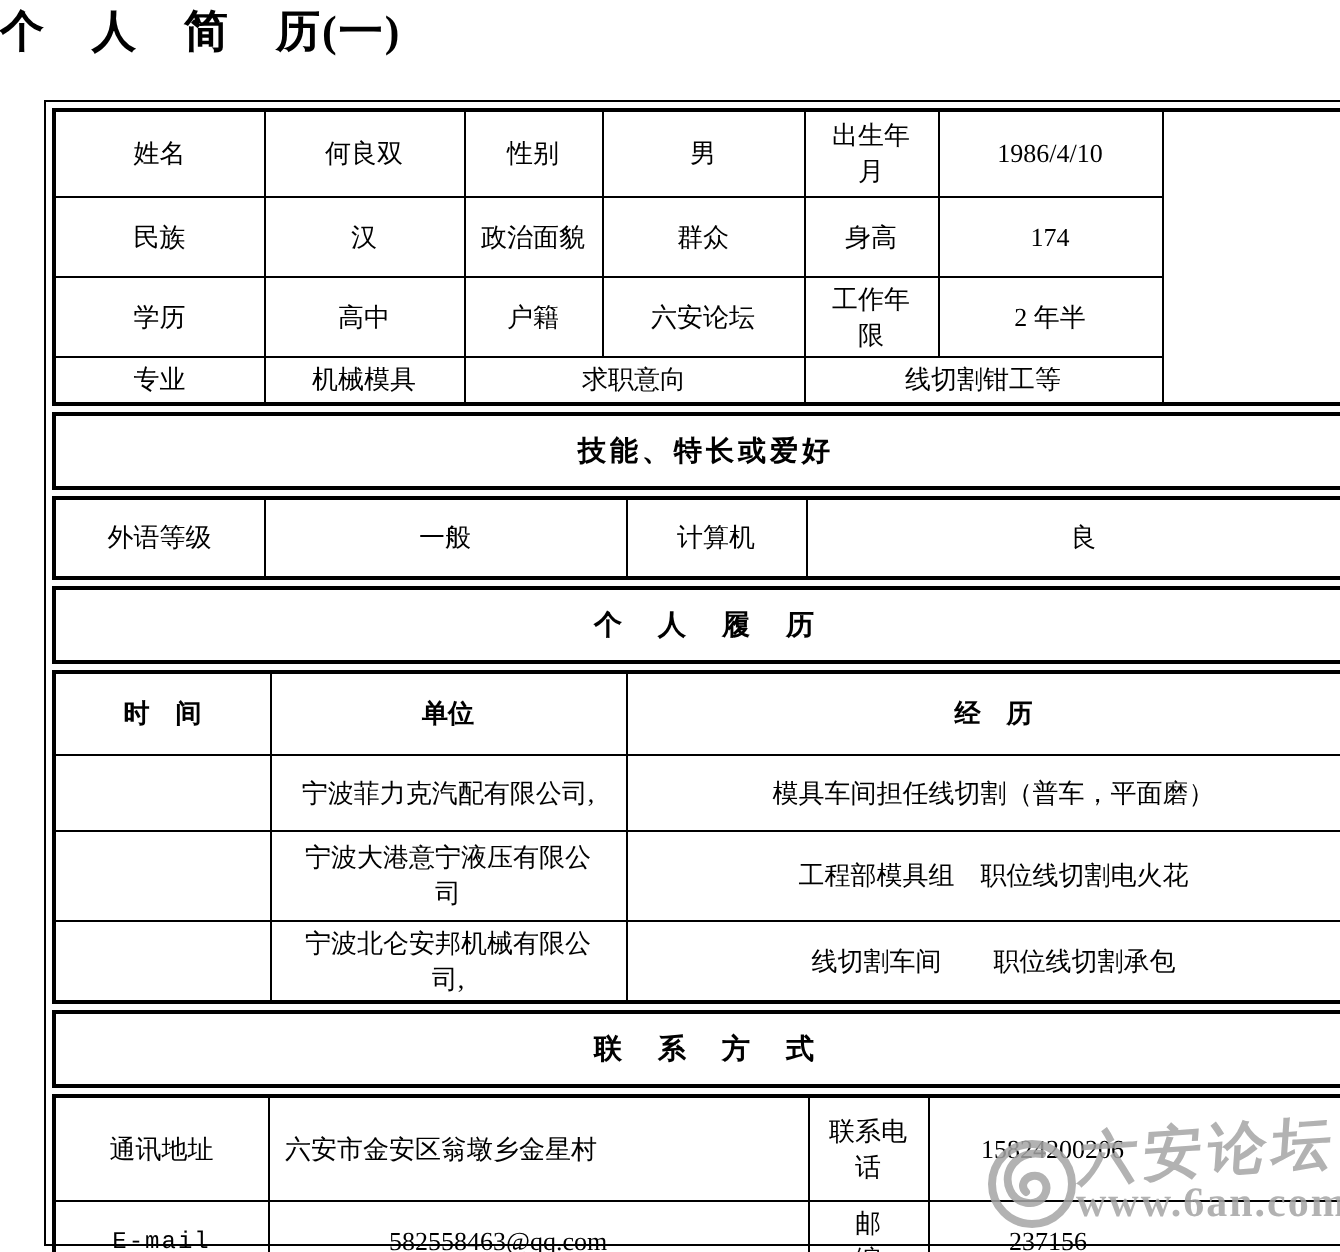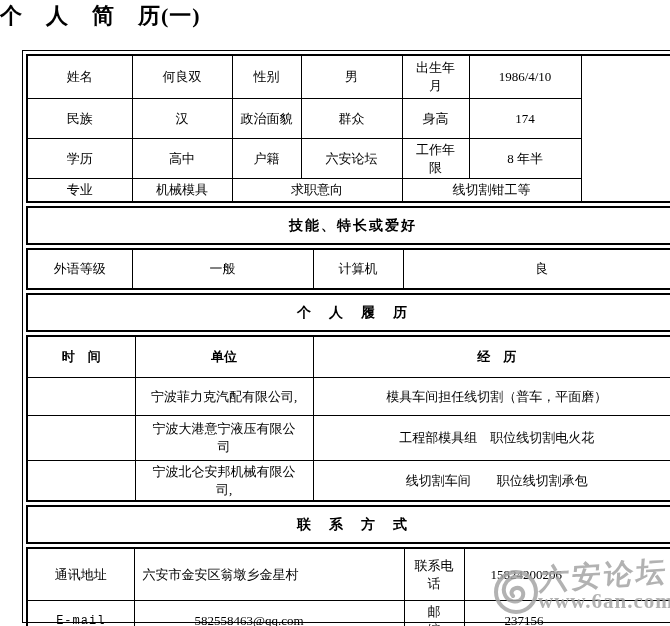--- a/index.html
+++ b/index.html
@@ -103,21 +103,21 @@
       <td class="lbl">身高</td>
       <td>174</td>
     </tr>
     <tr class="r3">
       <td class="lbl">学历</td>
       <td>高中</td>
       <td class="lbl">户籍</td>
       <td>六安论坛</td>
       <td class="lbl">工作年
 限</td>
-      <td>8 年半</td>
+      <td>2 年半</td>
     </tr>
     <tr class="r4">
       <td class="lbl">专业</td>
       <td>机械模具</td>
       <td colspan="2">求职意向</td>
       <td colspan="2">线切割钳工等</td>
     </tr>
   </tbody>
     </table>
 

